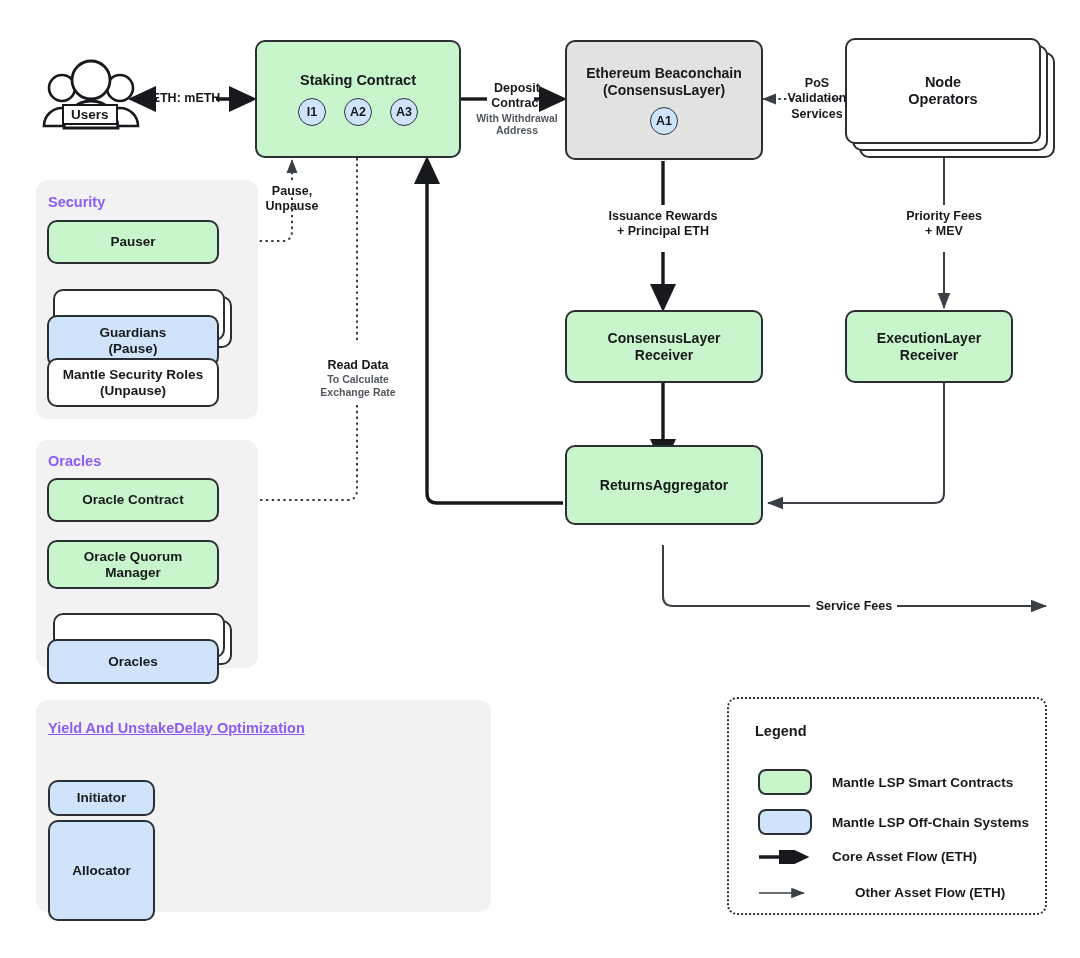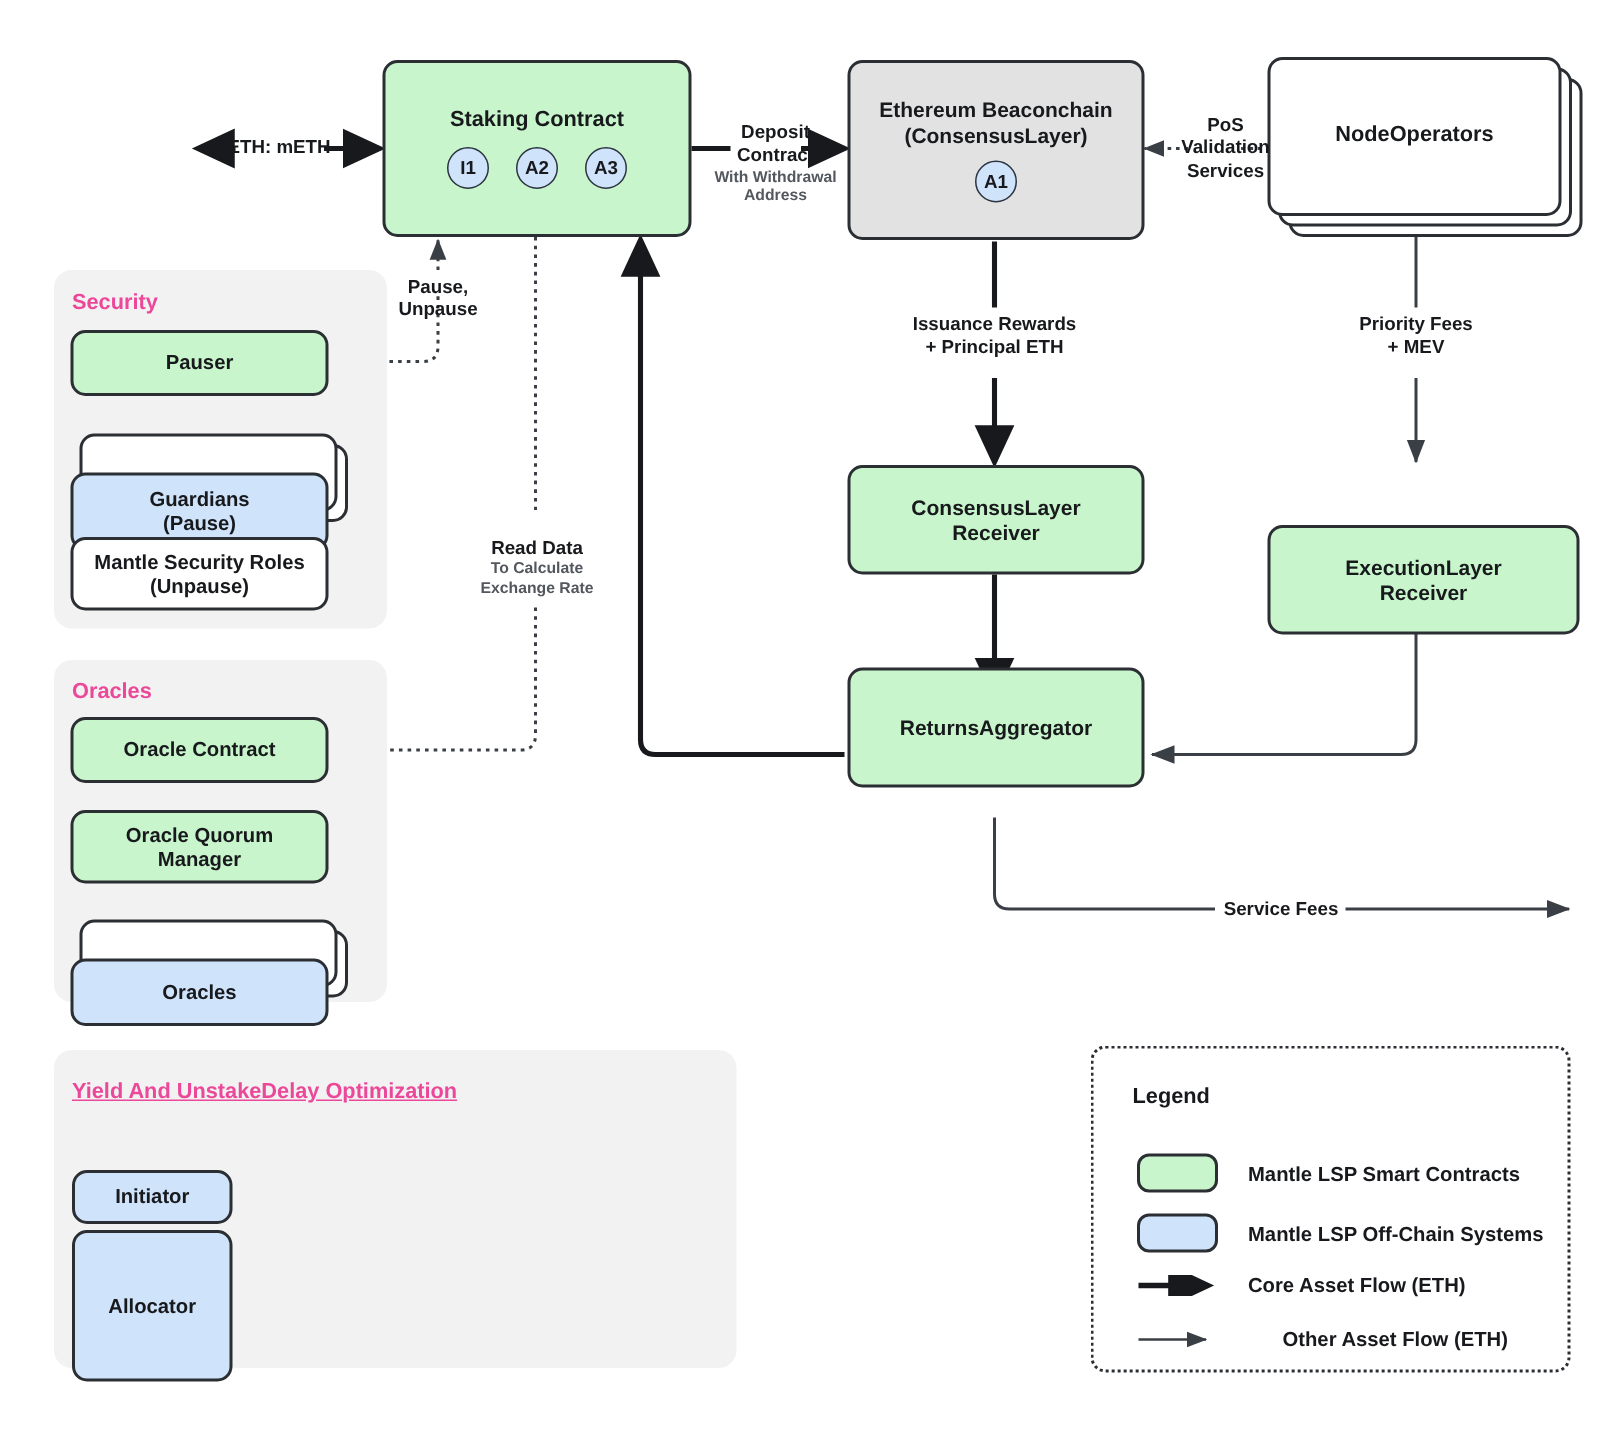--- a/index.html
+++ b/index.html
@@ -10,21 +10,21 @@
 
   .node{position:absolute;box-sizing:border-box;border:2px solid #2b2f33;border-radius:10px;
         display:flex;flex-direction:column;align-items:center;justify-content:center;
         text-align:center;line-height:1.18;z-index:5;background:#fff;}
   .green{background:#c8f5cb;}
   .blue{background:#cfe3fb;margin-top:32px;}
   .grey{background:#e2e2e2;}
   .white{background:#ffffff;}
 
   .panel{position:absolute;background:#f2f2f2;border-radius:12px;z-index:2;}
-  .panel-title{position:absolute;font-size:14.5px;font-weight:700;color:#ec4899;z-index:6;}
+  .panel-title{position:absolute;font-size:14.5px;font-weight:700;color:#8b5cf6;z-index:6;}
 
   .badge{width:28px;height:28px;border-radius:50%;border:1.6px solid #2b3440;background:#cfe3fb;
          display:flex;align-items:center;justify-content:center;font-size:12.5px;font-weight:700;
          color:#17191c;box-sizing:border-box;}
   .badge-row{display:flex;gap:18px;margin-top:9px;}
 
   .lbl{position:absolute;text-align:center;font-size:12.5px;font-weight:700;color:#17191c;
        line-height:1.22;z-index:6;}
   .lbl .sub{display:block;font-size:10.5px;font-weight:600;color:#53585e;}
   .lbl.thin{font-weight:600;}
@@ -97,20 +97,31 @@
     <path d="M663,545 L663,596 Q663,606 673,606 L810,606" fill="none" stroke="#3a3f45" stroke-width="2"></path>
     <line x1="897" y1="606" x2="1046" y2="606" stroke="#3a3f45" stroke-width="2" marker-end="url(#ahThin)"></line>
 
     <path d="M219,241 L282,241 Q292,241 292,231 L292,197" fill="none" stroke="#3a3f45" stroke-width="2" stroke-dasharray="2.4 3.4"></path>
     <path d="M292,180 L292,160" fill="none" stroke="#3a3f45" stroke-width="2" stroke-dasharray="2.4 3.4" marker-end="url(#ahDot)"></path>
 
     <path d="M357,158 L357,340" fill="none" stroke="#3a3f45" stroke-width="2" stroke-dasharray="2.4 3.4"></path>
     <path d="M357,405 L357,490 Q357,500 347,500 L233,500" fill="none" stroke="#3a3f45" stroke-width="2" stroke-dasharray="2.4 3.4" marker-end="url(#ahDot)"></path>
   </svg>
 
+  <div class="users-wrap">
+    <svg width="110" height="86" viewBox="0 0 110 86">
+      <circle cx="26" cy="34" r="13" fill="#fff" stroke="#17191c" stroke-width="2.6"></circle>
+      <path d="M8,72 a18,18 0 0,1 36,0 z" fill="#fff" stroke="#17191c" stroke-width="2.6"></path>
+      <circle cx="84" cy="34" r="13" fill="#fff" stroke="#17191c" stroke-width="2.6"></circle>
+      <path d="M66,72 a18,18 0 0,1 36,0 z" fill="#fff" stroke="#17191c" stroke-width="2.6"></path>
+      <circle cx="55" cy="26" r="19" fill="#fff" stroke="#17191c" stroke-width="2.8"></circle>
+      <path d="M28,74 a27,27 0 0,1 54,0 z" fill="#fff" stroke="#17191c" stroke-width="2.8"></path>
+    </svg>
+    <div class="users-label">Users</div>
+  </div>
 
   <div class="node green" style="left:255px;top:40px;width:206px;height:118px;">
     <div class="nbtitle">Staking Contract</div>
     <div class="badge-row">
       <div class="badge">I1</div>
       <div class="badge">A2</div>
       <div class="badge">A3</div>
     </div>
   </div>
 
@@ -119,33 +130,33 @@
     <div class="nbtitle md">(ConsensusLayer)</div>
     <div class="badge-row">
       <div class="badge">A1</div>
     </div>
   </div>
 
   <div class="stack-wrap" style="left:845px;top:38px;width:210px;height:124px;">
     <div class="card" style="left:14px;top:14px;width:196px;height:106px;"></div>
     <div class="card" style="left:7px;top:7px;width:196px;height:106px;"></div>
     <div class="front white" style="left:0px;top:0px;width:196px;height:106px;flex-direction:column;background:#fff;">
-      <div style="display:flex;flex-direction:row;align-items:center;">
+      <div style="display:flex;flex-direction:column;align-items:center;">
         <div class="nbtitle">Node</div>
         <div class="nbtitle">Operators</div>
       </div>
     </div>
   </div>
 
   <div class="node green" style="left:565px;top:310px;width:198px;height:73px;">
     <div class="nbtitle md">ConsensusLayer</div>
     <div class="nbtitle md">Receiver</div>
   </div>
 
-  <div class="node green" style="left:845px;top:310px;width:208px;height:73px;margin-top:40px;">
+  <div class="node green" style="left:845px;top:310px;width:168px;height:73px;">
     <div class="nbtitle md">ExecutionLayer</div>
     <div class="nbtitle md">Receiver</div>
   </div>
 
   <div class="node green" style="left:565px;top:445px;width:198px;height:80px;">
     <div class="nbtitle md">ReturnsAggregator</div>
   </div>
 
   <div class="panel" style="left:36px;top:180px;width:222px;height:239px;"></div>
   <div class="panel-title" style="left:48px;top:194px;">Security</div>

